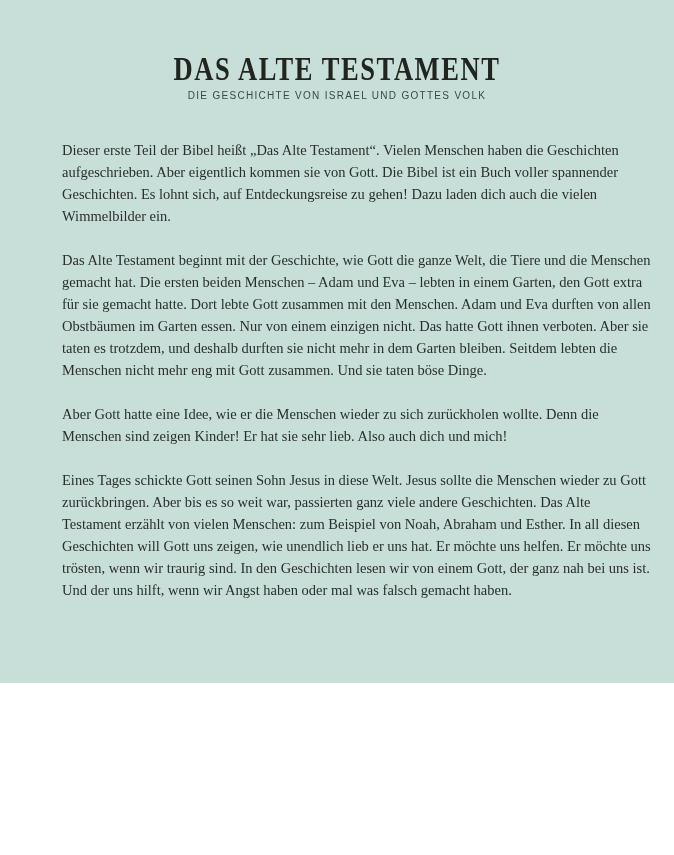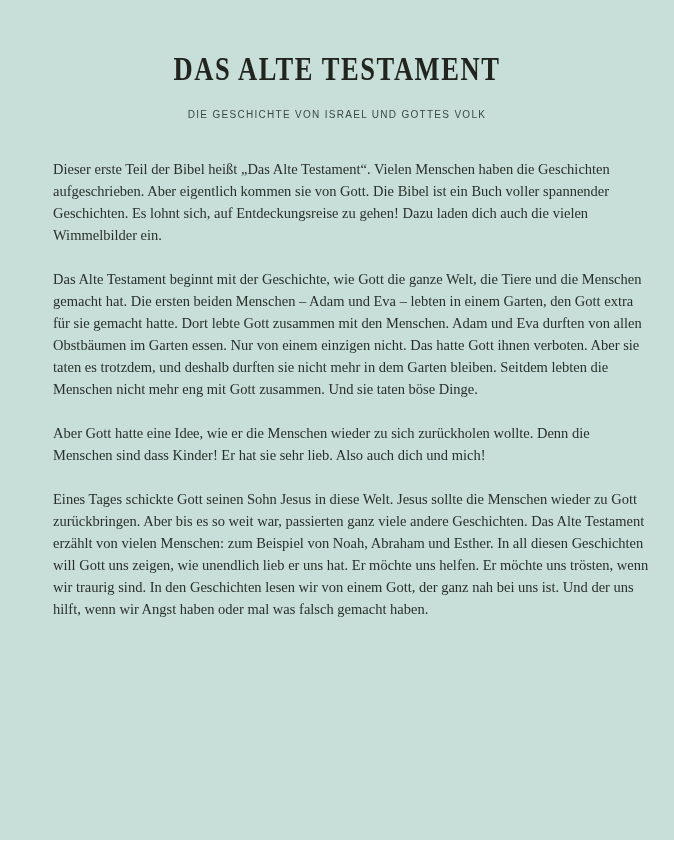--- a/index.html
+++ b/index.html
@@ -2,50 +2,51 @@
 <html lang="de"><head>
 <meta charset="utf-8">
 <style>
   html, body {
     margin: 0;
     padding: 0;
   }
   .page {
     position: relative;
     width: 674px;
-    height: 840px;
+    height: 683px;
     background: #c7dfd8;
     overflow: hidden;
     font-family: "Liberation Serif", serif;
   }
   .page-header {
     text-align: center;
     padding-top: 50px;
   }
   .page-title {
     margin: 0;
     font-family: "Liberation Serif", serif;
     font-weight: 600;
     font-size: 34px;
     letter-spacing: 2px;
     color: #22241f;
     transform: scaleX(0.78);
     transform-origin: 50% 50%;
     white-space: nowrap;
   }
   .page-subtitle {
-    margin-top: 21px;
+    margin-top: 2px;
     font-family: "Liberation Sans", sans-serif;
     font-size: 10px;
     letter-spacing: 1.3px;
     color: #3b4844;
     white-space: nowrap;
   }
   .body-text {
     padding: 38px 23px 0 53px;
+    margin-left: 9px;
   }
   .body-text p {
     margin: 0 0 22px 0;
     font-family: "Liberation Serif", serif;
     font-size: 14.5px;
     line-height: 22px;
     color: #2a2f2b;
     text-align: left;
   }
 </style>
@@ -55,17 +56,17 @@
 <div class="page">
 
   <header class="page-header">
     <h1 class="page-title">DAS ALTE TESTAMENT</h1>
     <div class="page-subtitle">DIE GESCHICHTE VON ISRAEL UND GOTTES VOLK</div>
   </header>
 
   <main class="body-text">
     <p>Dieser erste Teil der Bibel heißt „Das Alte Testament“. Vielen Menschen haben die Geschichten aufgeschrieben. Aber eigentlich kommen sie von Gott. Die Bibel ist ein Buch voller spannender Geschichten. Es lohnt sich, auf Entdeckungsreise zu gehen! Dazu laden dich auch die vielen Wimmelbilder ein.</p>
     <p>Das Alte Testament beginnt mit der Geschichte, wie Gott die ganze Welt, die Tiere und die Menschen gemacht hat. Die ersten beiden Menschen – Adam und Eva – lebten in einem Garten, den Gott extra für sie gemacht hatte. Dort lebte Gott zusammen mit den Menschen. Adam und Eva durften von allen Obstbäumen im Garten essen. Nur von einem einzigen nicht. Das hatte Gott ihnen verboten. Aber sie taten es trotzdem, und deshalb durften sie nicht mehr in dem Garten bleiben. Seitdem lebten die Menschen nicht mehr eng mit Gott zusammen. Und sie taten böse Dinge.</p>
-    <p>Aber Gott hatte eine Idee, wie er die Menschen wieder zu sich zurückholen wollte. Denn die Menschen sind dass Kinder! Er hat sie sehr lieb. Also auch dich und mich!</p>
+    <p>Aber Gott hatte eine Idee, wie er die Menschen wieder zu sich zurückholen wollte. Denn die Menschen sind zeigen Kinder! Er hat sie sehr lieb. Also auch dich und mich!</p>
     <p>Eines Tages schickte Gott seinen Sohn Jesus in diese Welt. Jesus sollte die Menschen wieder zu Gott zurückbringen. Aber bis es so weit war, passierten ganz viele andere Geschichten. Das Alte Testament erzählt von vielen Menschen: zum Beispiel von Noah, Abraham und Esther. In all diesen Geschichten will Gott uns zeigen, wie unendlich lieb er uns hat. Er möchte uns helfen. Er möchte uns trösten, wenn wir traurig sind. In den Geschichten lesen wir von einem Gott, der ganz nah bei uns ist. Und der uns hilft, wenn wir Angst haben oder mal was falsch gemacht haben.</p>
   </main>
 
 </div>
 
 </body></html>

